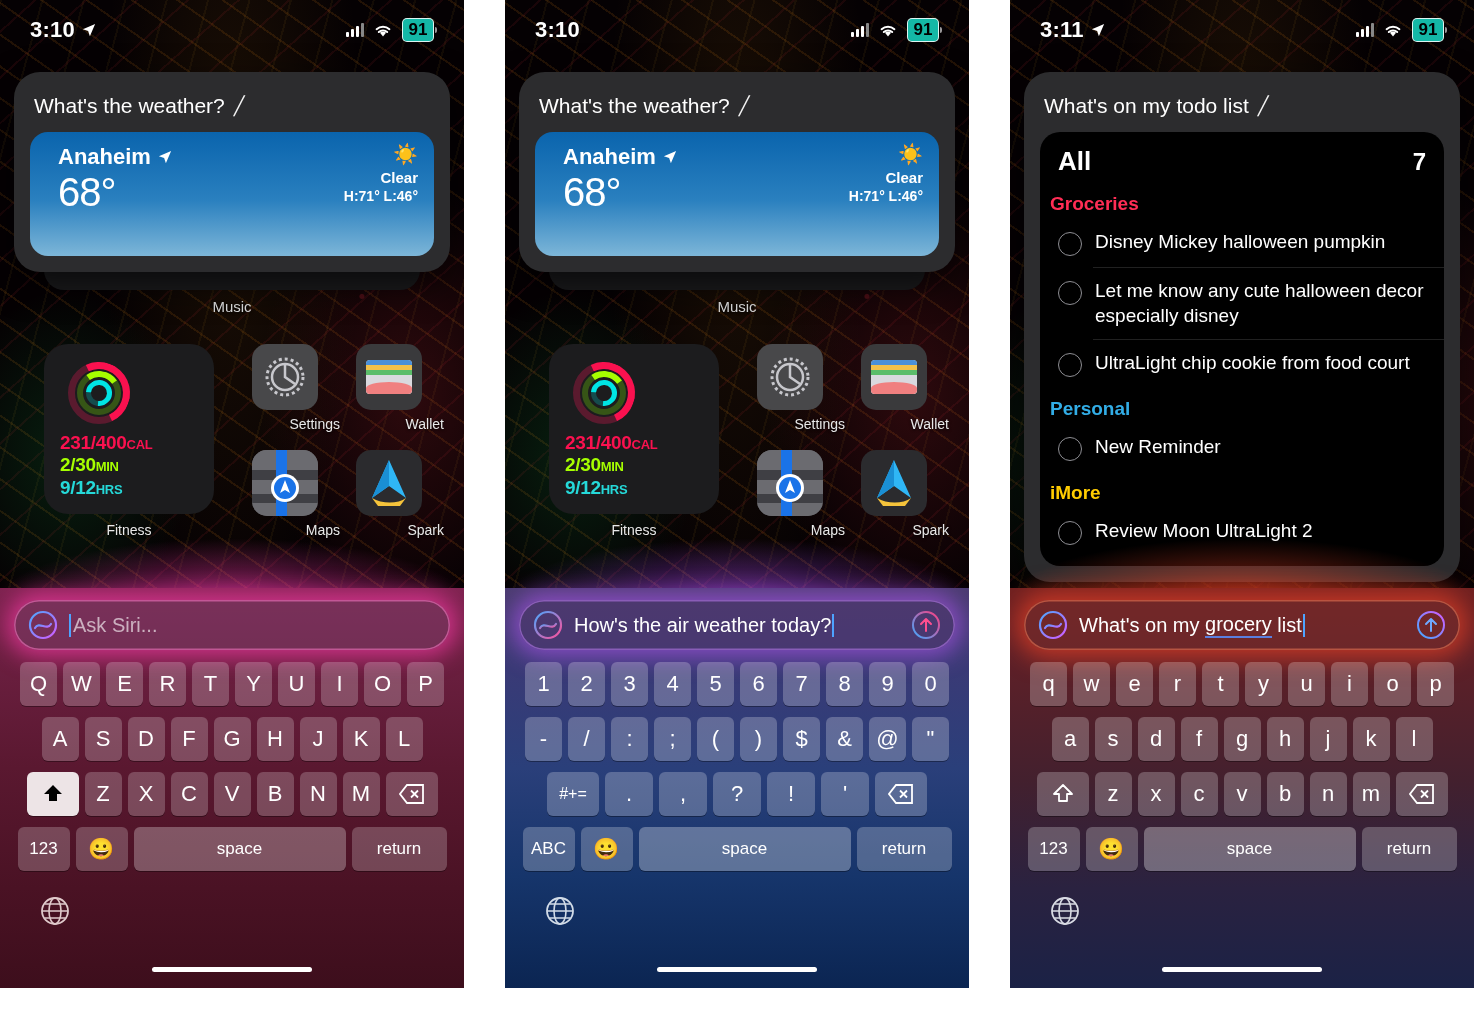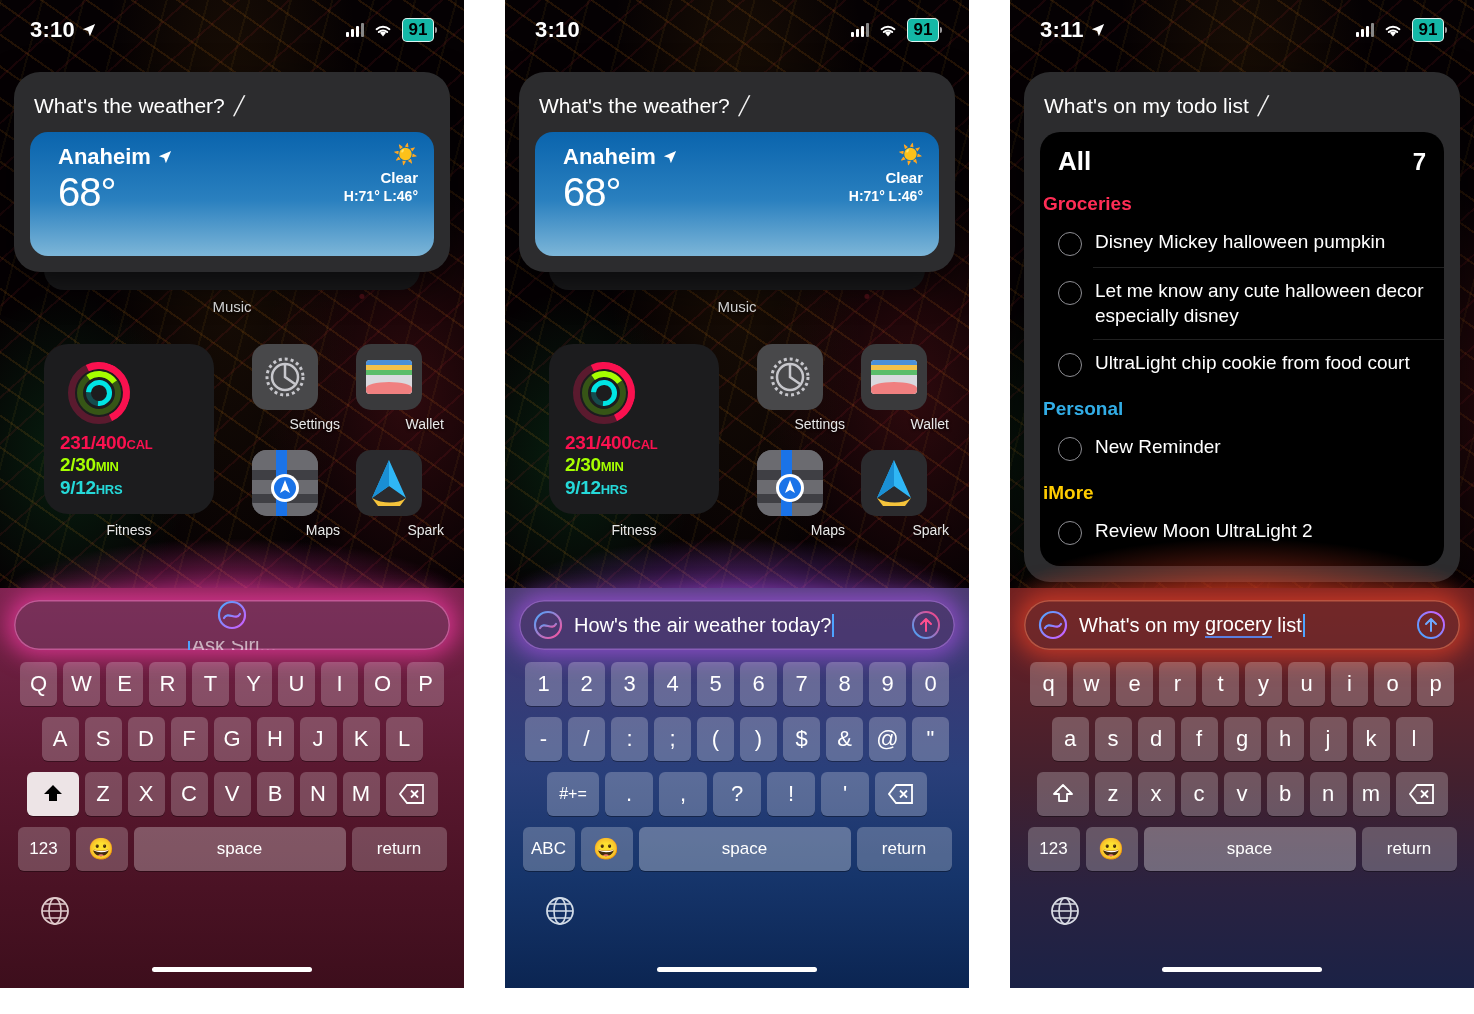--- a/index.html
+++ b/index.html
@@ -53,21 +53,21 @@
   .wx-right{position:absolute;right:16px;top:12px;text-align:right;color:#fff;}
   .sun{font-size:20px;line-height:1;}
   .wx-cond{font-size:15px;font-weight:600;margin-top:5px;}
   .wx-hl{font-size:14px;font-weight:600;margin-top:2px;}
 
   
   .remcard{margin:0 16px;border-radius:20px;background:#000;padding:14px 0 0;height:420px;overflow:hidden;}
   .rem-head{display:flex;justify-content:space-between;align-items:baseline;padding:0 18px 6px;}
   .rem-head .t{color:#fff;font-size:26px;font-weight:700;}
   .rem-head .c{color:#fff;font-size:24px;font-weight:600;}
-  .rem-group{color:#ff2d55;font-size:19px;font-weight:600;padding:10px 3px 4px;}
+  .rem-group{color:#ff2d55;font-size:19px;font-weight:600;padding:10px 10px 4px;}
   .rem-row{display:flex;gap:13px;align-items:flex-start;padding:11px 18px;}
   .circle{flex:0 0 auto;width:22px;height:22px;border:1.8px solid #8e8e93;border-radius:50%;margin-top:2px;}
   .rem-txt{color:#fff;font-size:19px;line-height:1.3;}
   .divline{height:1px;background:rgba(255,255,255,.13);margin-left:53px;}
 
   
   .home{position:absolute;left:0;right:0;top:250px;bottom:0;z-index:10;}
   .music-label{position:absolute;top:48px;left:0;right:0;text-align:center;color:#dcdcdc;font-size:15px;
     text-shadow:0 1px 3px rgba(0,0,0,.9);}
   .partial-widget{position:absolute;top:-8px;left:44px;right:44px;height:48px;background:#1c1c1e;
@@ -138,21 +138,21 @@
   .k-emoji{width:52px;font-size:21px;}
   .globe{position:absolute;left:40px;bottom:62px;width:30px;height:30px;opacity:.9;}
   .hind{position:absolute;bottom:16px;left:50%;transform:translateX(-50%);width:160px;height:5px;
     background:#fff;border-radius:3px;}
 
   
   .p1 .kb-glow{background:linear-gradient(180deg,#7e2350 0%,#6b1f40 18%,#5a1830 45%,#4a1224 75%,#3d0e1c 100%);}
   .p1 .key{background:rgba(255,255,255,.22);}
   .p1 .k-sh{background:#ede4e6;}
   .p1 .k-sp{background:rgba(255,255,255,.28);}
-  .p1 .inputbar{background:rgba(120,60,100,.55);box-shadow:0 0 22px 7px rgba(255,60,170,.65),inset 0 0 0 1.5px rgba(255,120,200,.55);flex-direction:column;}
+  .p1 .inputbar{background:rgba(120,60,100,.55);box-shadow:0 0 22px 7px rgba(255,60,170,.65),inset 0 0 0 1.5px rgba(255,120,200,.55);}
   
   .p2 .kb-glow{background:linear-gradient(180deg,#4b3c70 0%,#3a3a76 20%,#2a3f7a 45%,#16356b 72%,#0b2552 100%);}
   .p2 .key{background:rgba(255,255,255,.24);}
   .p2 .k-sp{background:rgba(255,255,255,.30);}
   .p2 .inputbar{background:rgba(80,55,110,.55);box-shadow:0 0 22px 7px rgba(190,90,255,.55),inset 0 0 0 1.5px rgba(200,130,255,.5);}
   
   .p3 .kb-glow{background:linear-gradient(180deg,#6e2020 0%,#5c2028 20%,#43202e 48%,#2a2240 75%,#1b2246 100%);}
   .p3 .key{background:rgba(255,255,255,.24);}
   .p3 .k-sp{background:rgba(255,255,255,.32);}
   .p3 .inputbar{background:rgba(120,45,45,.55);box-shadow:0 0 24px 8px rgba(255,70,40,.6),inset 0 0 0 1.5px rgba(255,130,90,.5);}

